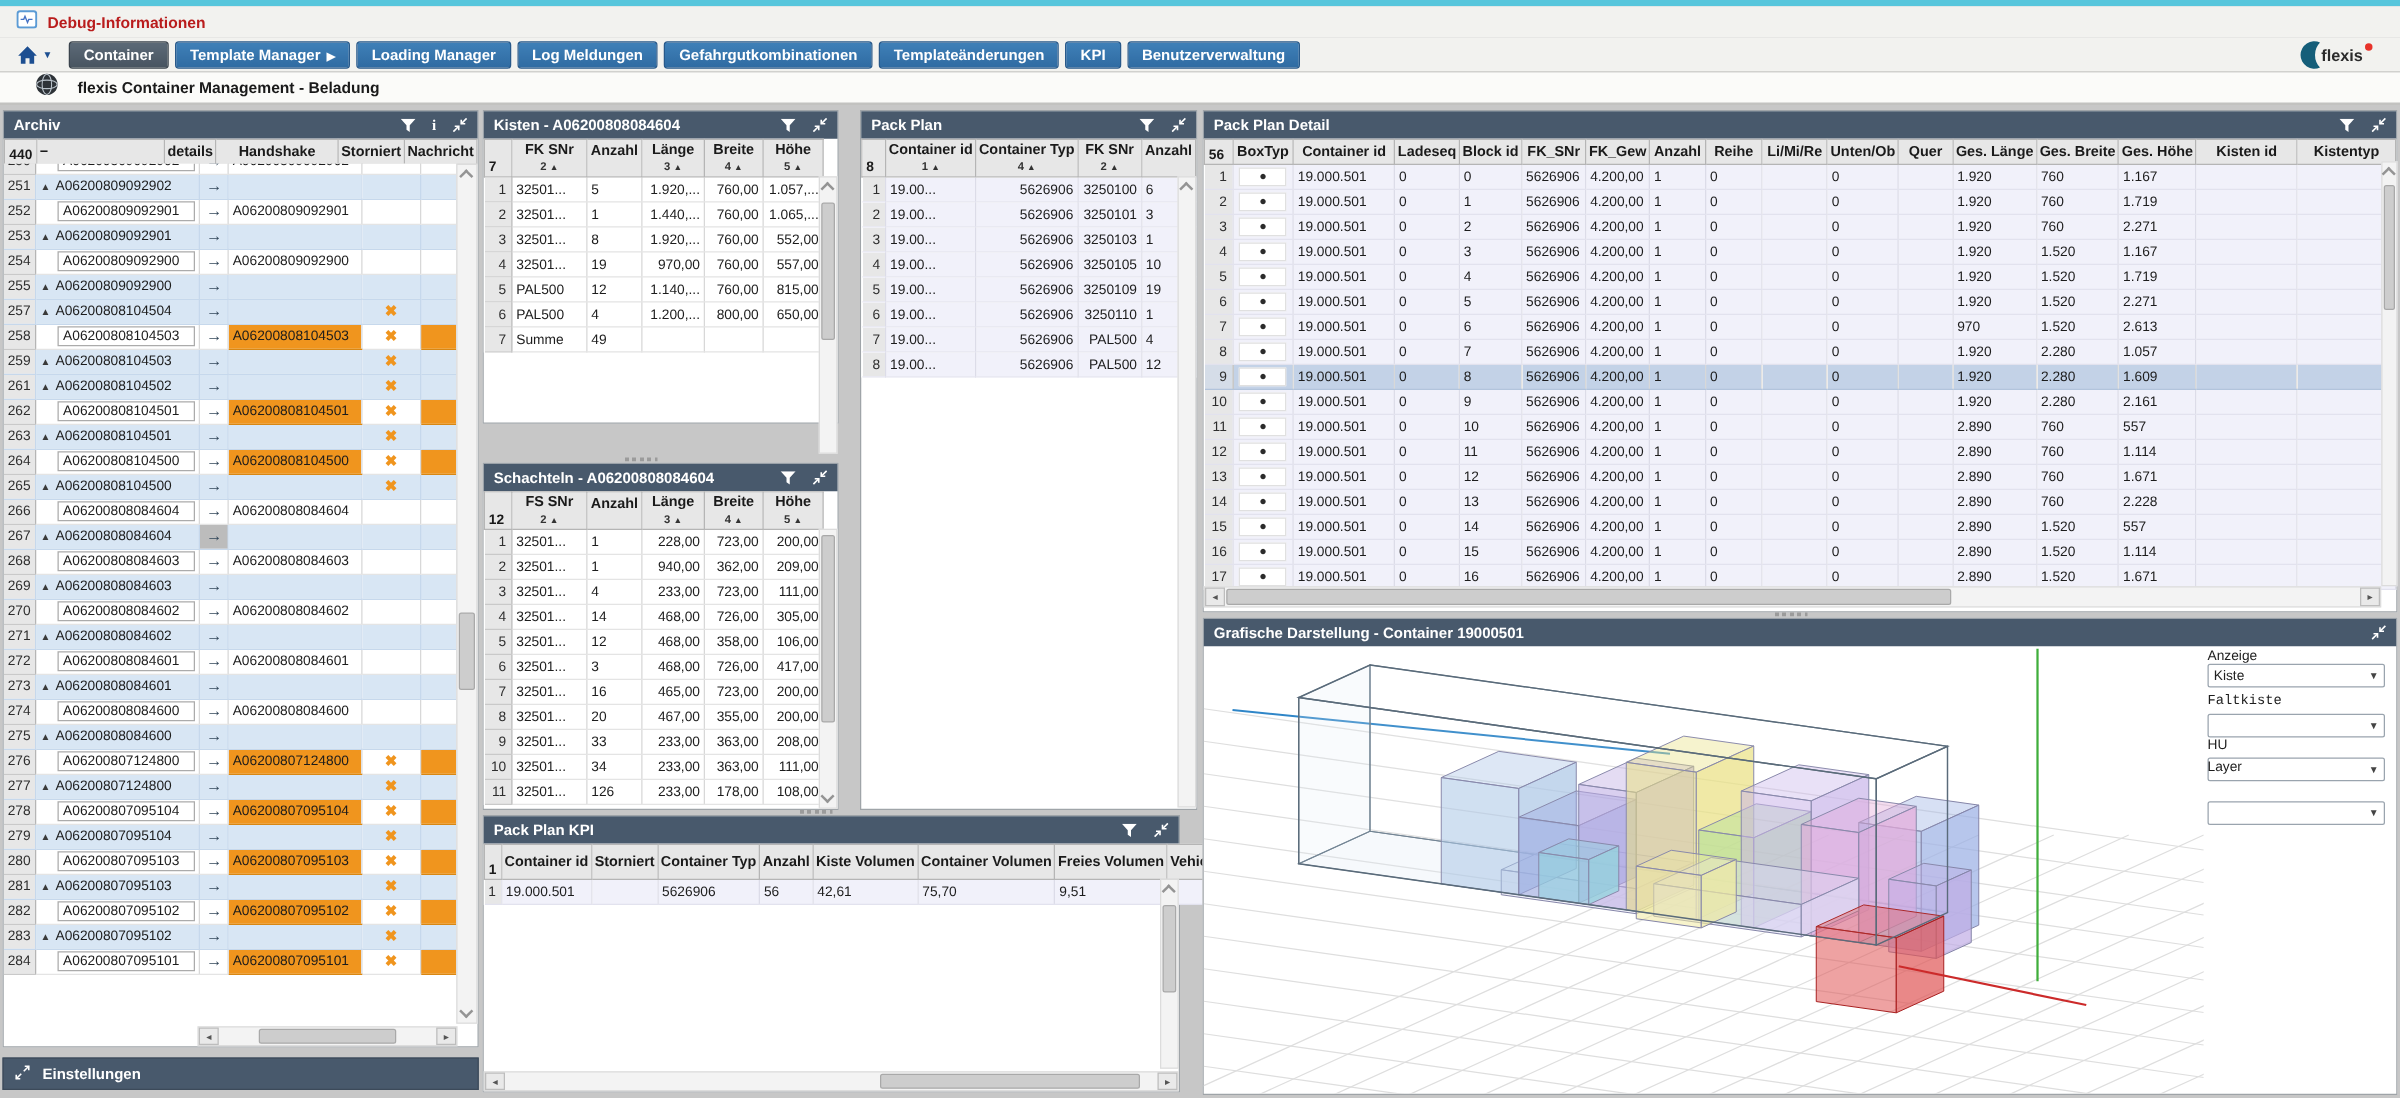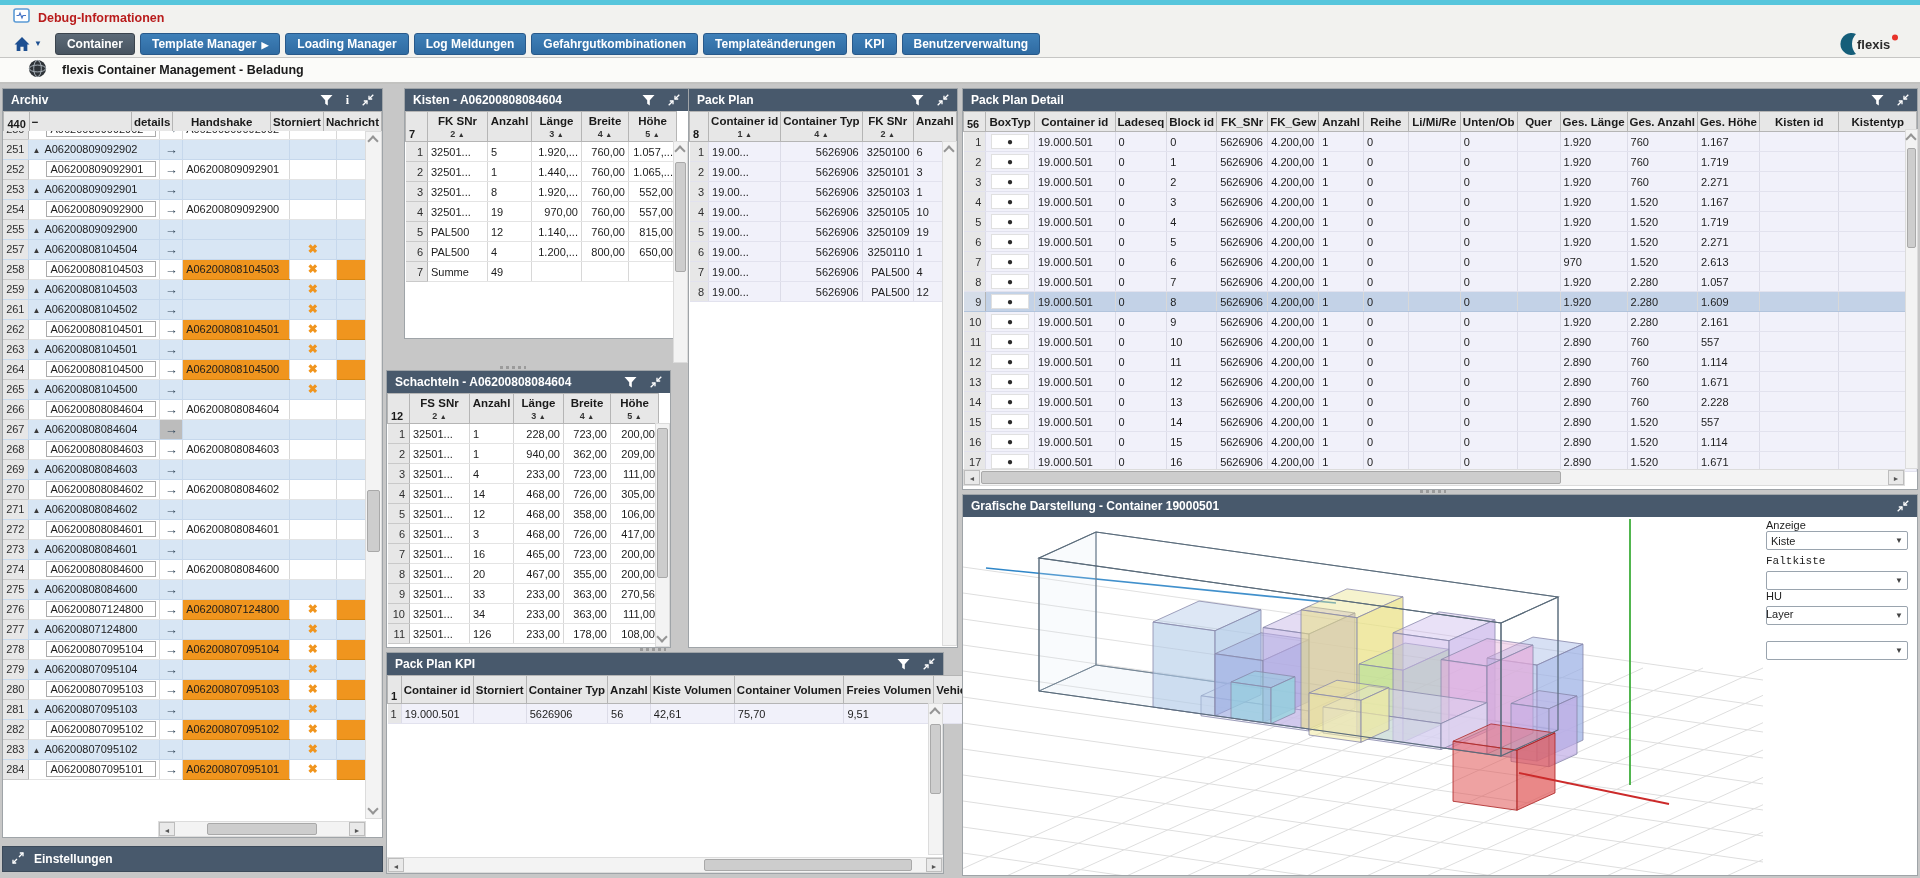--- a/index.html
+++ b/index.html
@@ -458,21 +458,21 @@
 <div id="settingsbar">
   <span><svg width="12" height="12" viewBox="0 0 12 12" stroke="#fff" fill="none" stroke-width="1.3">
         <path d="M7 5 L11 1"></path>
         <path d="M7.8 1 H11 V4.2"></path>
         <path d="M5 7 L1 11"></path>
         <path d="M4.2 11 H1 V7.8"></path>
       </svg></span>
   <span>Einstellungen</span>
 </div>
 
-<div class="panel" id="p-kisten" style="left:404px;top:88px;width:285px;height:251px">
+<div class="panel" id="p-kisten" style="left:386px;top:88px;width:285px;height:251px">
   <div class="tbar">
     <span>Kisten - A06200808084604</span>
       <span class="sp"></span>
     <span class="ti">
         <svg width="13" height="11" viewBox="0 0 13 11">
           <path d="M0.5 0 h12 l-4.7 5.2 v5.3 l-2.6 -1.8 v-3.5 Z" fill="#fff"></path>
         </svg>
       </span>
     <span class="ti">
         <svg width="12" height="12" viewBox="0 0 12 12" stroke="#fff" fill="none" stroke-width="1.3">
@@ -697,21 +697,21 @@
             <td class="ar">467,00</td>
             <td class="ar">355,00</td>
             <td class="ar">200,00</td>
           </tr>
           <tr class="">
             <td class="rn">9</td>
             <td class="">32501...</td>
             <td class="">33</td>
             <td class="ar">233,00</td>
             <td class="ar">363,00</td>
-            <td class="ar">270,56</td>
+            <td class="ar">208,00</td>
           </tr>
           <tr class="">
             <td class="rn">10</td>
             <td class="">32501...</td>
             <td class="">34</td>
             <td class="ar">233,00</td>
             <td class="ar">363,00</td>
             <td class="ar">111,00</td>
           </tr>
           <tr class="">
@@ -957,21 +957,21 @@
             <th>Ladeseq</th>
             <th>Block id</th>
             <th>FK_SNr</th>
             <th>FK_Gew</th>
             <th>Anzahl</th>
             <th>Reihe</th>
             <th>Li/Mi/Re</th>
             <th>Unten/Ob</th>
             <th>Quer</th>
             <th>Ges. Länge</th>
-            <th>Ges. Anzahl</th>
+            <th>Ges. Breite</th>
             <th>Ges. Höhe</th>
             <th>Kisten id</th>
             <th>Kistentyp</th>
           </tr>
           <tr class="lv">
             <td class="rn">1</td>
             <td style="text-align:center"><span class="dotbox">●</span></td>
             <td>19.000.501</td>
             <td>0</td>
             <td>0</td>

